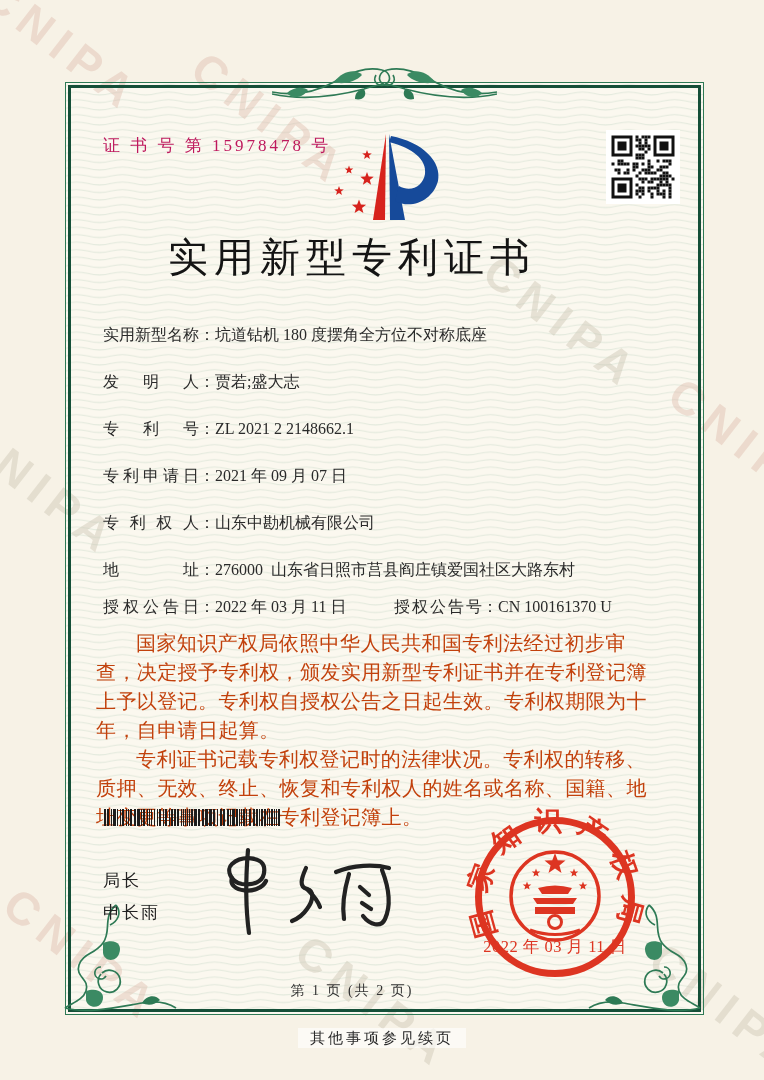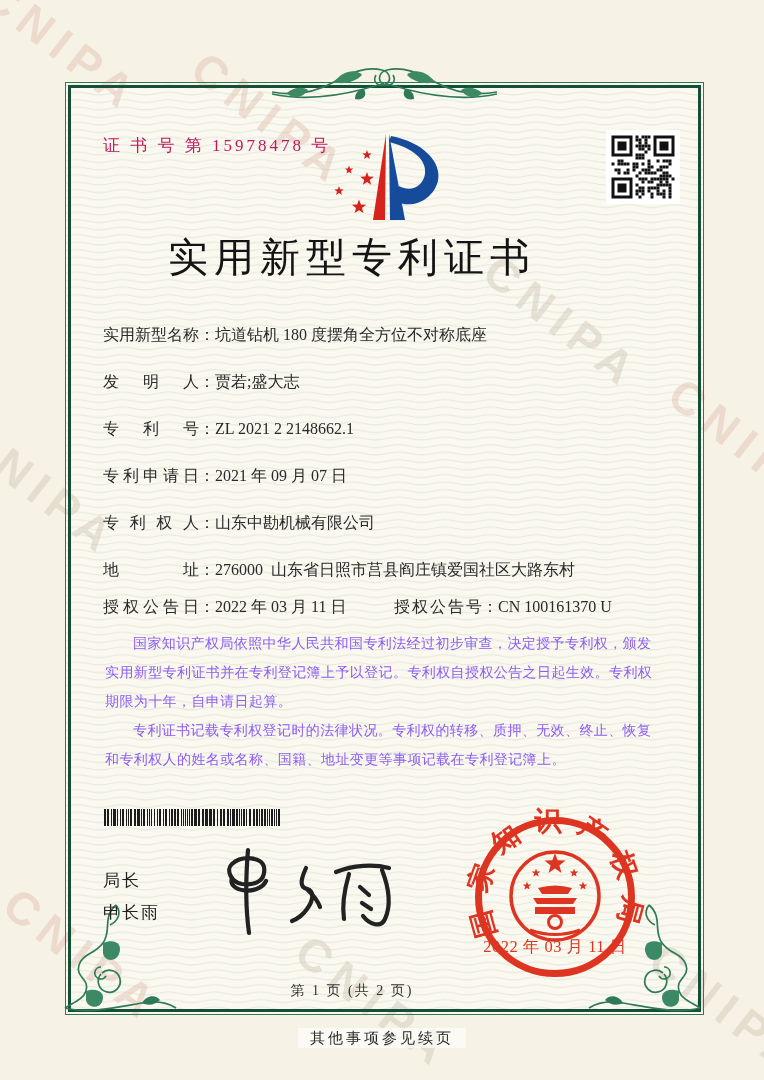--- a/index.html
+++ b/index.html
@@ -23,22 +23,22 @@
   .logo{position:absolute;left:315px;top:122px;}
   .qr{position:absolute;left:606px;top:130px;width:74px;height:74px;background:#fff;}
   .title{position:absolute;left:0;right:60px;top:230px;margin:0;text-align:center;
          font-size:40px;font-weight:normal;letter-spacing:6px;color:#141414;}
   .fields{position:absolute;left:103px;top:325px;width:575px;font-size:16px;color:#2a2a2a;}
   .frow{position:absolute;left:0;white-space:nowrap;}
   .flabel{display:inline-block;width:96px;text-align:justify;text-align-last:justify;vertical-align:top;}
   .fval{white-space:pre-wrap;}
   .grant-right{position:absolute;left:291px;top:0;}
   .grant-right .flabel{width:88px;}
-  .body-text{position:absolute;left:105px;top:629px;width:560px;font-size:14px;line-height:29px;
-             color:#8b5cf6;letter-spacing:0.4px;}
+  .body-text{position:absolute;left:96px;top:629px;width:560px;font-size:20px;line-height:29px;
+             color:#c2410c;letter-spacing:0.4px;}
   .body-text p{margin:0;text-indent:2em;}
   .barcode{position:absolute;left:104px;top:809px;width:180px;height:17px;display:flex;align-items:stretch;}
   .barcode div{background:#1c1c1c;}
   .sig-title{position:absolute;left:103px;top:869px;font-size:17px;letter-spacing:2px;}
   .sig-name{position:absolute;left:103px;top:901px;font-size:17px;letter-spacing:2px;}
   .sig-hand{position:absolute;left:212px;top:842px;}
   .seal{position:absolute;left:460px;top:802px;mix-blend-mode:multiply;opacity:0.95;}
   .seal .ring{fill:none;stroke-width:7px;}
   .seal-chars{font-size:27px;font-weight:bold;letter-spacing:14px;}
   .seal-date{font-size:16.5px;letter-spacing:0.5px;}

